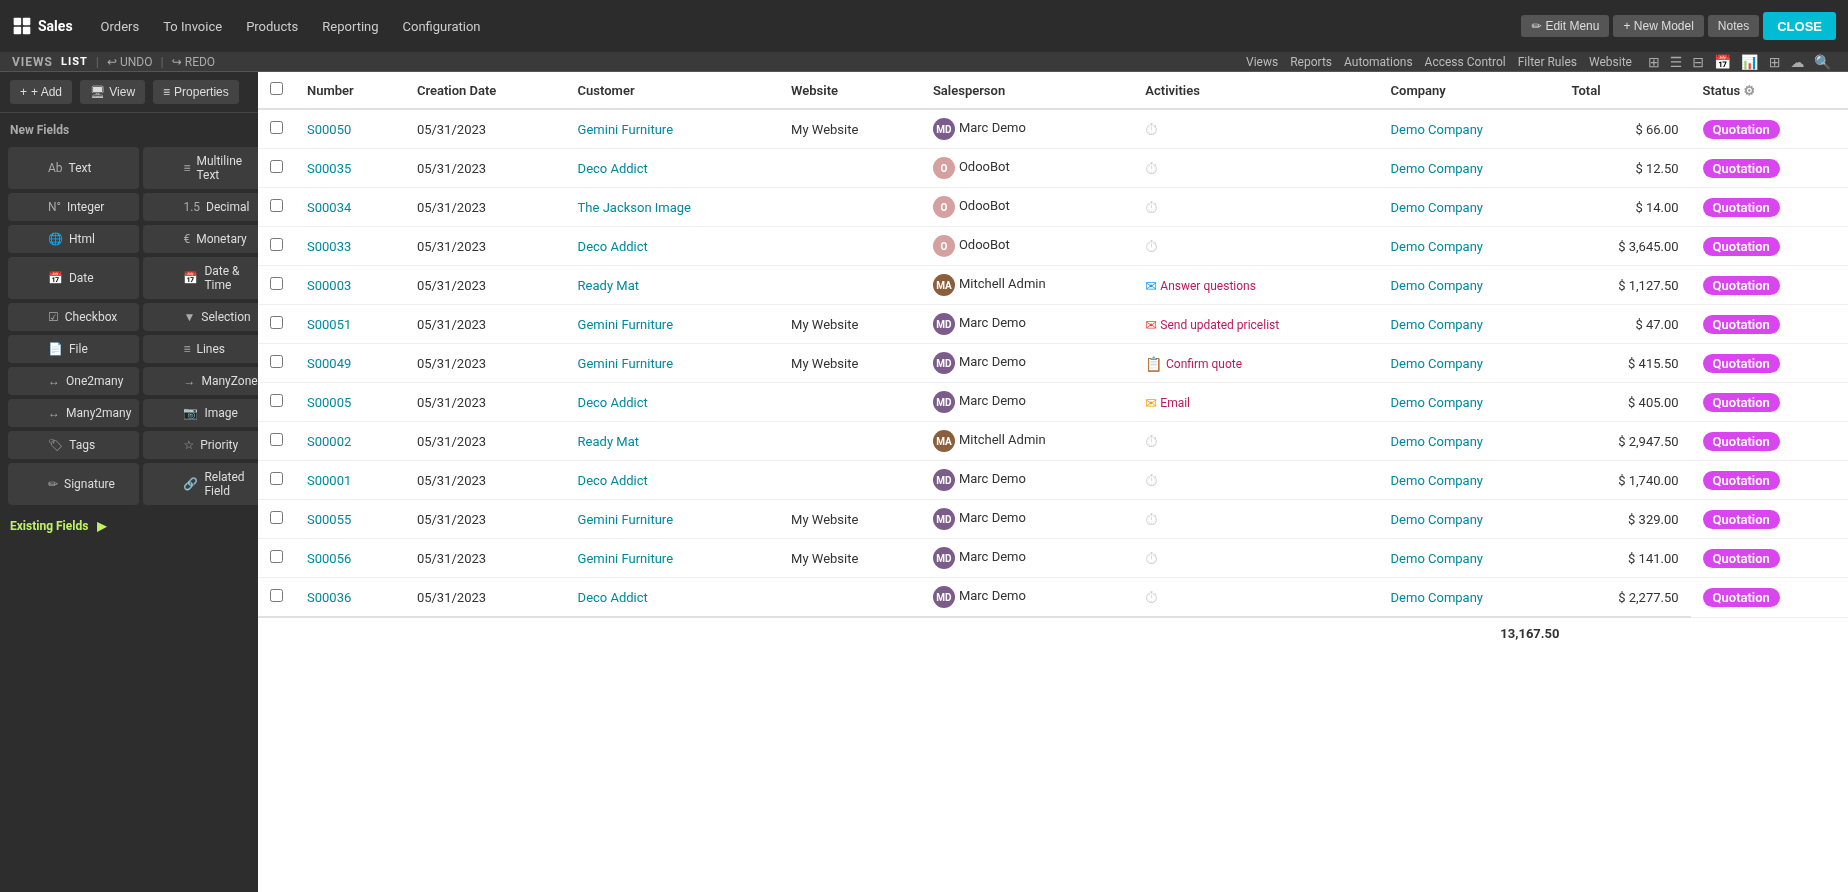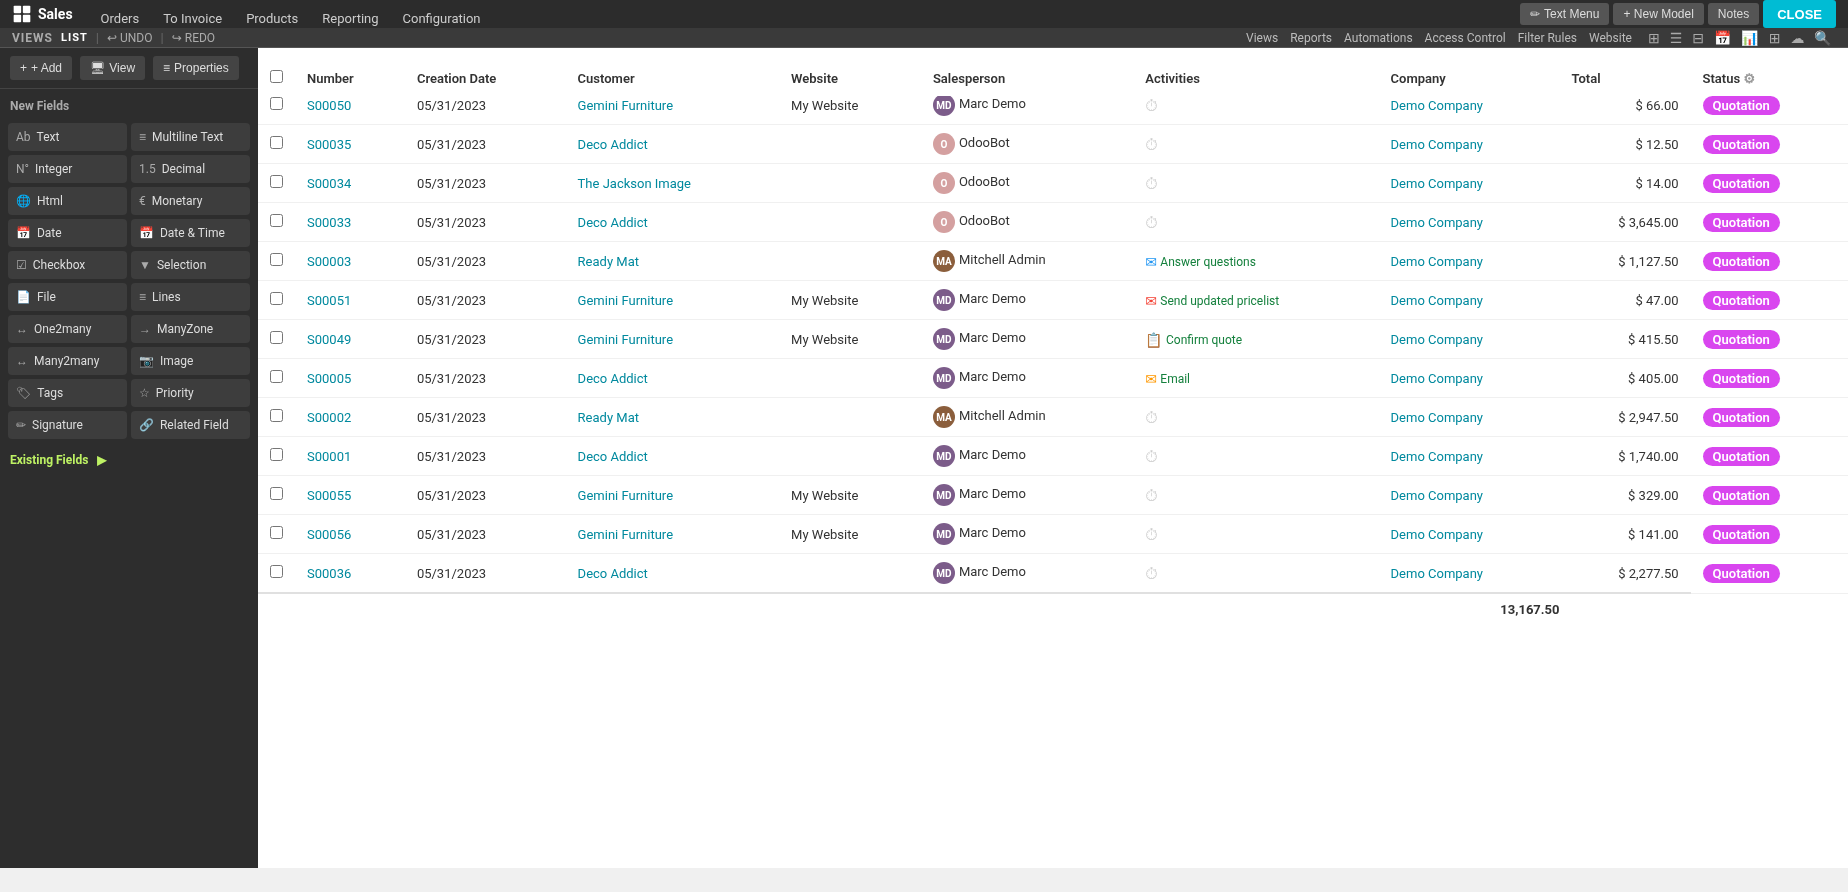--- a/index.html
+++ b/index.html
@@ -1,19 +1,19 @@
 <!DOCTYPE html>
 <html><head>
   <meta charset="utf-8">
   <style>
     * { box-sizing: border-box; margin: 0; padding: 0; }
     body { font-family: -apple-system, BlinkMacSystemFont, 'Segoe UI', Roboto, sans-serif; font-size: 13px; background: #f0f0f0; color: #333; height: 892px; overflow: hidden; }
 
     
-    .top-nav { background: #2c2c2c; color: #fff; height: 28px; display: flex; padding: 0 12px; gap: 0; }
+    .top-nav { background: #2c2c2c; color: #fff; height: 52px; display: flex; align-items: center; padding: 0 12px; gap: 0; }
     .top-nav-brand { font-weight: bold; font-size: 14px; display: flex; align-items: center; gap: 6px; margin-right: 16px; cursor: pointer; }
     .top-nav-brand svg { width: 20px; height: 20px; }
     .top-nav-item { color: #ccc; padding: 0 12px; height: 36px; display: flex; align-items: center; cursor: pointer; font-size: 13px; }
     .top-nav-right { margin-left: auto; display: flex; align-items: center; gap: 4px; }
     .top-nav-right-btn { background: #555; color: #ddd; border: none; padding: 4px 10px; font-size: 12px; cursor: pointer; border-radius: 3px; display: flex; align-items: center; gap: 4px; }
     .btn-close { background: #00bcd4; color: #fff; border: none; padding: 4px 14px; font-size: 13px; font-weight: bold; cursor: pointer; border-radius: 3px; height: 28px; }
 
     
     .sub-toolbar { background: #3a3a3a; height: 20px; display: flex; align-items: center; padding: 0 12px; gap: 8px; border-bottom: 1px solid #555; }
     .sub-toolbar-left { display: flex; align-items: center; gap: 8px; }
@@ -29,48 +29,48 @@
     .main-layout { display: flex; height: calc(892px - 72px); }
 
     
     .left-panel { width: 258px; background: #2d2d2d; color: #fff; display: flex; flex-direction: column; flex-shrink: 0; overflow-y: auto; }
     .left-panel-toolbar { display: flex; align-items: center; gap: 8px; padding: 8px 10px; border-bottom: 1px solid #444; }
     .left-panel-btn { background: #444; color: #ddd; border: none; padding: 5px 10px; font-size: 12px; cursor: pointer; border-radius: 3px; display: flex; align-items: center; gap: 4px; }
 
     .new-fields-title { color: #aaa; font-size: 12px; font-weight: bold; padding: 10px 10px 6px; }
     .field-grid { display: grid; grid-template-columns: 1fr 1fr; gap: 4px; padding: 4px 8px; }
     .field-item { background: #3d3d3d; border-radius: 4px; padding: 7px 8px; display: flex; align-items: center; gap: 6px; cursor: grab; font-size: 12px; color: #ddd; }
-    .field-icon { font-size: 12px; color: #aaa; flex-shrink: 0; }
+    .field-icon { font-size: 12px; color: #aaa; flex-shrink: 0; margin-left: 32px; }
 
     .existing-fields { padding: 10px; color: #bef264; font-size: 12px; cursor: pointer; display: flex; align-items: center; gap: 9px; font-weight: bold; }
 
     
     .right-content { flex: 1; display: flex; flex-direction: column; overflow: hidden; background: #fff; }
     .right-content-inner { flex: 1; overflow-y: auto; }
 
     
     table { width: 100%; border-collapse: collapse; font-size: 13px; }
     thead tr { border-bottom: 2px solid #e0e0e0; }
-    thead th { padding: 10px 12px; text-align: left; font-weight: 600; color: #333; white-space: nowrap; background: #fff; position: sticky; top: 12px; z-index: 1; }
+    thead th { padding: 10px 12px; text-align: left; font-weight: 600; color: #333; white-space: nowrap; background: #fff; position: sticky; top: 0; z-index: 1; }
     tbody tr { border-bottom: 1px solid #f0f0f0; }
     tbody td { padding: 8px 12px; color: #333; white-space: nowrap; }
     .td-link { color: #00899e; cursor: pointer; }
     .td-customer { color: #00899e; cursor: pointer; }
     .td-total { text-align: right; }
     .total-row td { font-weight: bold; text-align: right; border-top: 2px solid #e0e0e0; padding-top: 8px; }
 
     .badge-quotation { background: #d946ef; color: #fff; border-radius: 20px; padding: 2px 10px; font-size: 13px; font-weight: 600; display: inline-block; }
 
     .avatar { width: 22px; height: 22px; border-radius: 50%; display: inline-flex; align-items: center; justify-content: center; font-size: 10px; font-weight: bold; color: #fff; vertical-align: middle; margin-right: 4px; }
     .avatar-marc { background: #7c5c8a; }
     .avatar-mitchell { background: #8b5e3c; }
     .avatar-bot { background: #d4a0a0; }
 
     .activity-icon { font-size: 14px; color: #999; vertical-align: middle; }
-    .activity-text { font-size: 12px; color: #15803d; vertical-align: middle; }
+    .activity-text { font-size: 12px; color: #be185d; vertical-align: middle; }
 
     .activity-answer { color: #2196F3; }
     .activity-pricelist { color: #F44336; }
     .activity-confirm { color: #4CAF50; }
     .activity-email { color: #FF9800; }
 
     
     .view-icons { display: flex; align-items: center; gap: 2px; }
     .view-icon-btn { background: none; border: none; color: #aaa; cursor: pointer; padding: 2px 4px; font-size: 14px; }
   </style>
@@ -88,21 +88,21 @@
     <span>Sales</span>
   </div>
   <div class="top-nav-item">Orders</div>
   <div class="top-nav-item">To Invoice</div>
   <div class="top-nav-item">Products</div>
   <div class="top-nav-item">Reporting</div>
   <div class="top-nav-item">Configuration</div>
   <div class="top-nav-right">
     <button class="top-nav-right-btn">
       <span>✏</span>
-      <span>Text Menu</span>
+      <span>Edit Menu</span>
     </button>
     <button class="top-nav-right-btn">
       <span>+ New Model</span>
     </button>
     <button class="top-nav-right-btn">
       <span>Notes</span>
     </button>
     <button class="btn-close">CLOSE</button>
   </div>
 </div>

